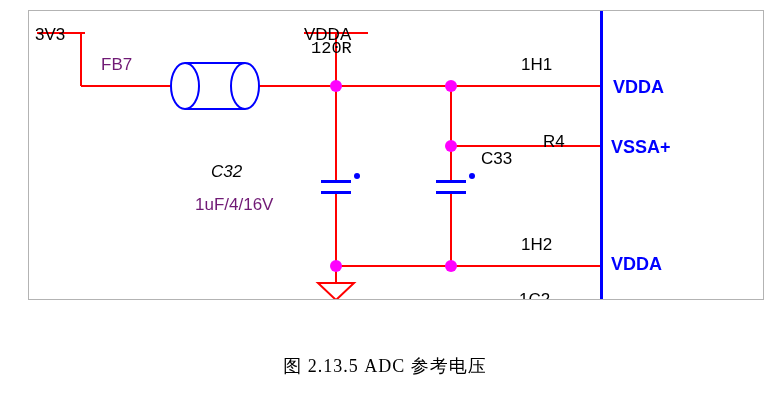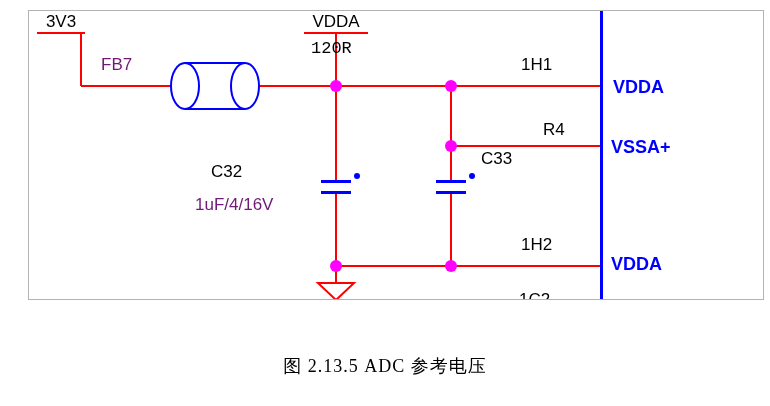--- a/index.html
+++ b/index.html
@@ -7,21 +7,21 @@
     position:relative;width:770px;height:406px;background:#ffffff;overflow:hidden;
     font-family:"Liberation Sans","DejaVu Sans",sans-serif;
   }
   .panel{
     position:absolute;left:28px;top:10px;width:734px;height:288px;
     background:#ffffff;border:1px solid #b3b3b3;overflow:hidden;
   }
   .panel svg{position:absolute;left:0;top:0;}
   .lbl{position:absolute;font-size:17px;line-height:20px;white-space:nowrap;color:#000000;}
   .lbl.blue{color:#701a75;}
-  .lbl.center{text-align:center;}
+  .lbl.center{text-align:left;margin-top:13px;}
   .net{position:absolute;font-size:18px;line-height:20px;white-space:nowrap;color:#0000ff;font-weight:bold;}
   .caption{
     position:absolute;left:0;top:354px;width:770px;text-align:center;
     font-family:"Liberation Serif","DejaVu Serif",serif;
     font-size:18px;color:#000000;letter-spacing:1px;
   }
 </style>
 </head>
 <body>
 
@@ -68,27 +68,27 @@
 
       <line x1="572" y1="0" x2="572" y2="288" stroke="#0000ff" stroke-width="3" shape-rendering="crispEdges"></line>
     </svg>
 
     <div class="lbl center" style="left:6px;top:1px;width:52px;">3V3</div>
     <div class="lbl center" style="left:275px;top:1px;width:64px;">VDDA</div>
 
     <div class="lbl blue" style="left:72px;top:44px;">FB7</div>
     <div class="lbl" style="left:282px;top:28px;font-family:Liberation Mono, monospace;">120R</div>
 
-    <div class="lbl" style="left:182px;top:151px;">C32</div>
+    <div class="lbl" style="left:182px;top:151px;font-style:italic;">C32</div>
     <div class="lbl blue" style="left:166px;top:184px;">1uF/4/16V</div>
 
     <div class="lbl" style="left:452px;top:138px;">C33</div>
 
     <div class="lbl" style="left:492px;top:44px;">1H1</div>
-    <div class="lbl" style="left:514px;top:109px;">R4</div>
+    <div class="lbl" style="left:514px;top:121px;">R4</div>
     <div class="lbl" style="left:492px;top:224px;">1H2</div>
     <div class="lbl" style="left:490px;top:279px;">1C2</div>
 
     <div class="net" style="left:584px;top:66px;">VDDA</div>
     <div class="net" style="left:582px;top:126px;">VSSA+</div>
     <div class="net" style="left:582px;top:243px;">VDDA</div>
   </div>
 
   <div class="caption">图 2.13.5 ADC 参考电压</div>
 </div>

